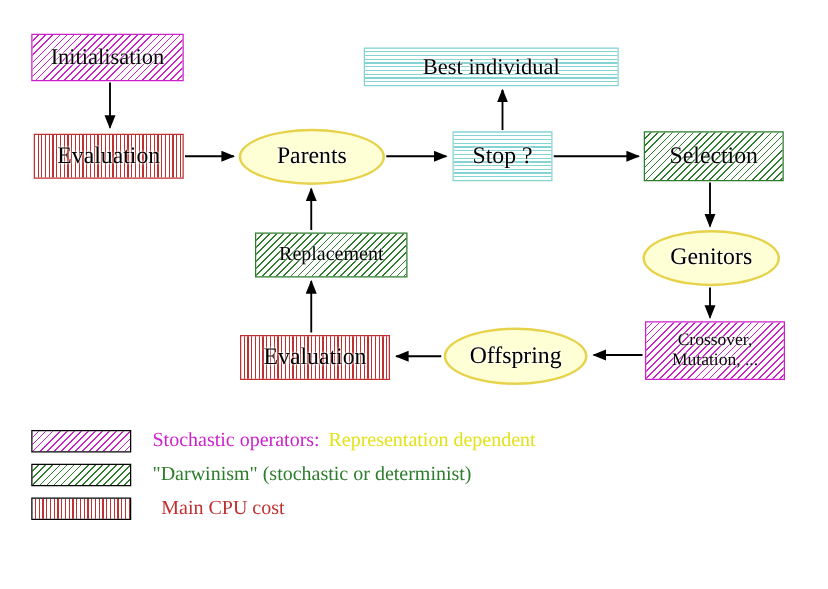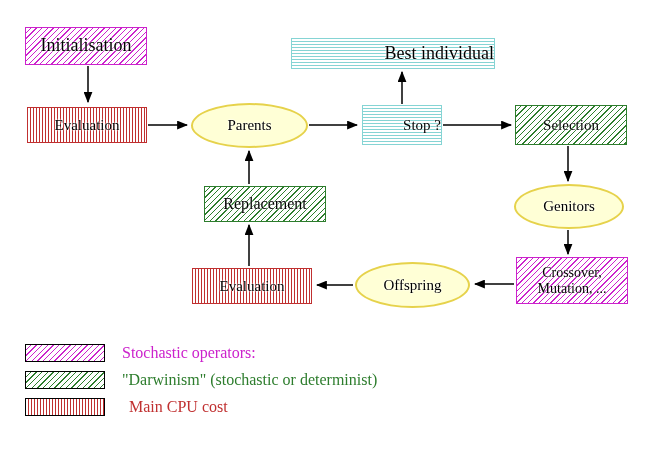--- a/index.html
+++ b/index.html
@@ -16,21 +16,21 @@
 
   .arrows { position: absolute; left: 0; top: 0; }
 
   .node {
     position: absolute;
     display: flex;
     align-items: center;
     justify-content: center;
     text-align: center;
     color: #000;
-    font-size: 15px;
+    font-size: 19px;
     line-height: 1.1;
     text-shadow: 0 0 2px #fff, 0 0 2px #fff;
   }
 
   .box { border: 1px solid #000; }
 
   .hatch-magenta {
     border-color: var(--magenta);
     background: repeating-linear-gradient(135deg, #fff 0px, #fff 3px, var(--magenta) 3px, var(--magenta) 4px);
   }
@@ -38,21 +38,20 @@
     border-color: var(--red);
     background: repeating-linear-gradient(90deg, #fff 0px, #fff 2px, var(--red) 2px, var(--red) 3px);
   }
   .hatch-green {
     border-color: var(--green);
     background: repeating-linear-gradient(135deg, #fff 0px, #fff 3px, var(--green) 3px, var(--green) 4px);
   }
   .stripe-cyan {
     border-color: var(--cyan);
     background: repeating-linear-gradient(180deg, #fff 0px, #fff 2px, var(--cyan) 2px, var(--cyan) 3px);
-    justify-content: flex-end;
   }
 
   .ellipse {
     border-radius: 50%;
     background: var(--yellow_fill);
     border: 2px solid var(--yellow_border);
     justify-content: center;
   }
 
   .gen-ellipse {
@@ -157,20 +156,21 @@
     <span>Offspring</span>
   </div>
 
   <div class="node box stripe-red" style="left:192px; top:268px; width:120px; height:36px;">
     <span>Evaluation</span>
   </div>
 
   <div class="legend-row" style="top:344px;">
     <span class="swatch hatch-magenta"></span>
     <span class="legend-text" style="color:var(--magenta);">Stochastic operators:</span>
+    <span class="legend-text" style="color:var(--yellow_text);">Representation dependent</span>
   </div>
 
   <div class="legend-row" style="top:371px;">
     <span class="swatch hatch-green"></span>
     <span class="legend-text" style="color:var(--green);">"Darwinism" (stochastic or determinist)</span>
   </div>
 
   <div class="legend-row" style="top:398px;">
     <span class="swatch stripe-red"></span>
     <span class="legend-text" style="color:var(--red);margin-left:24px;">Main CPU cost</span>

